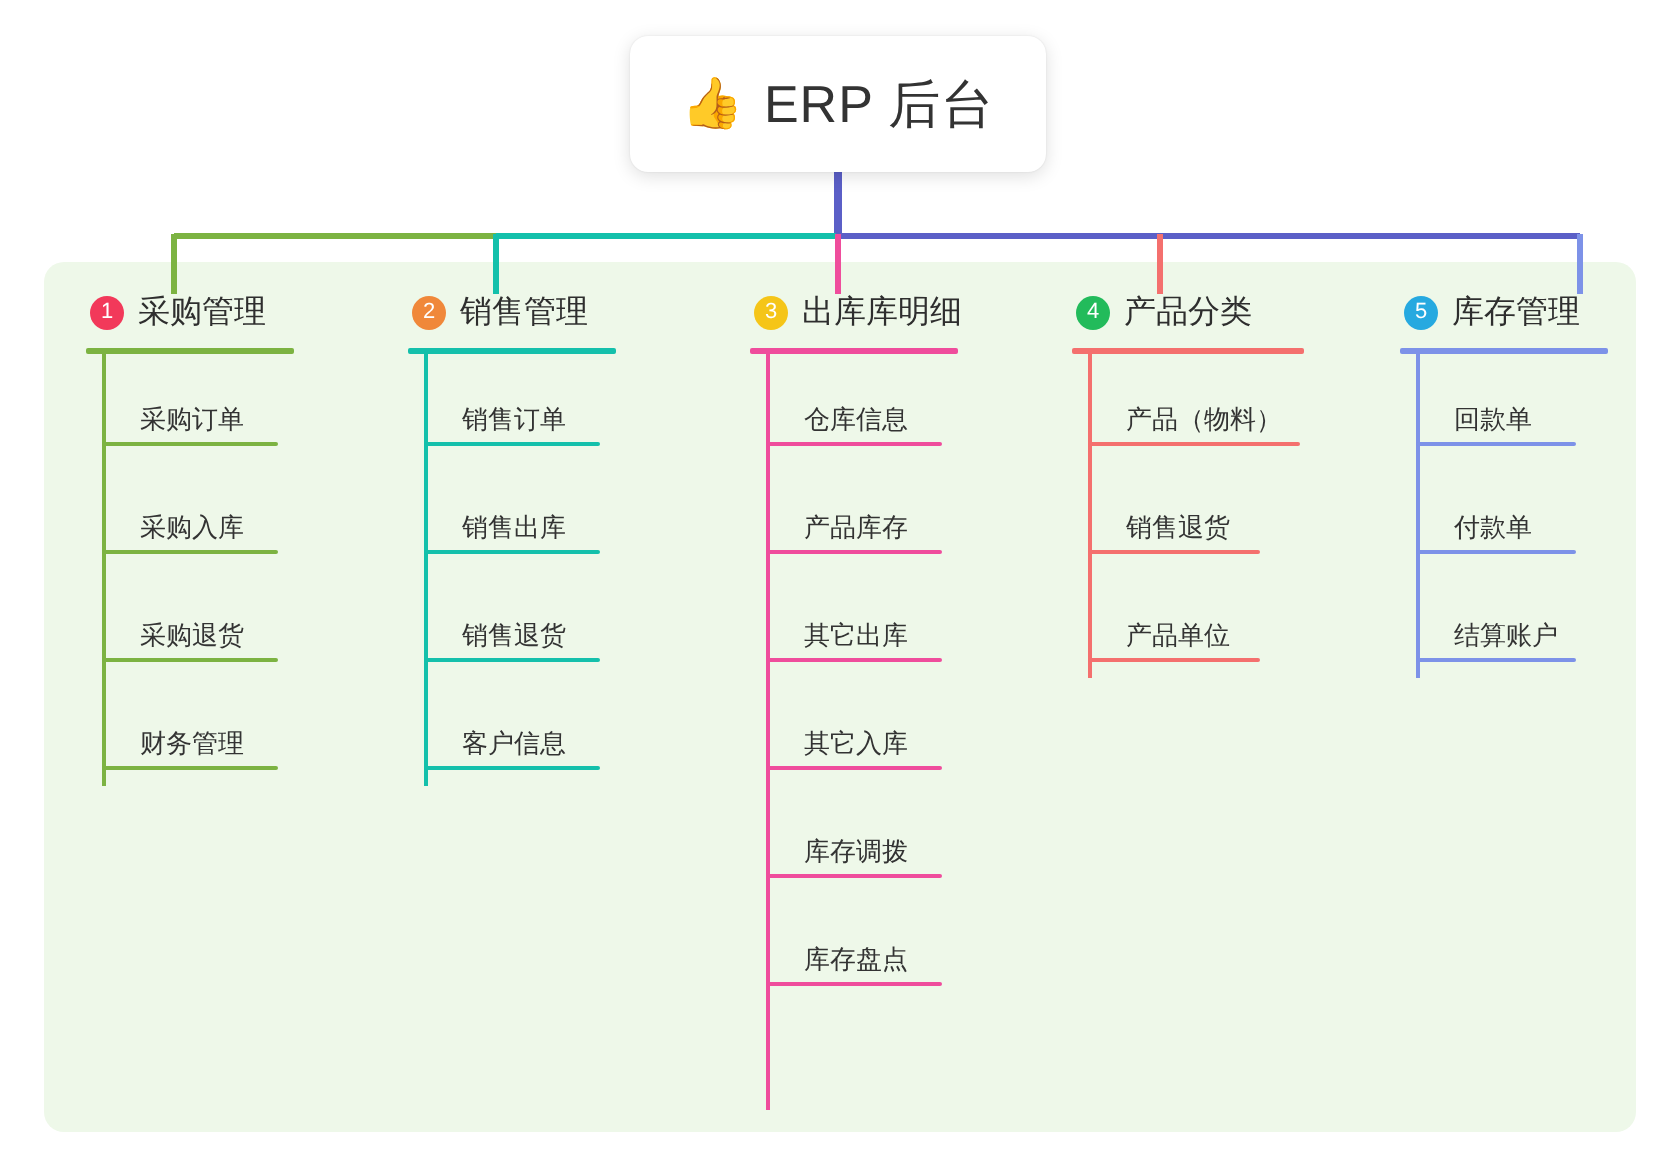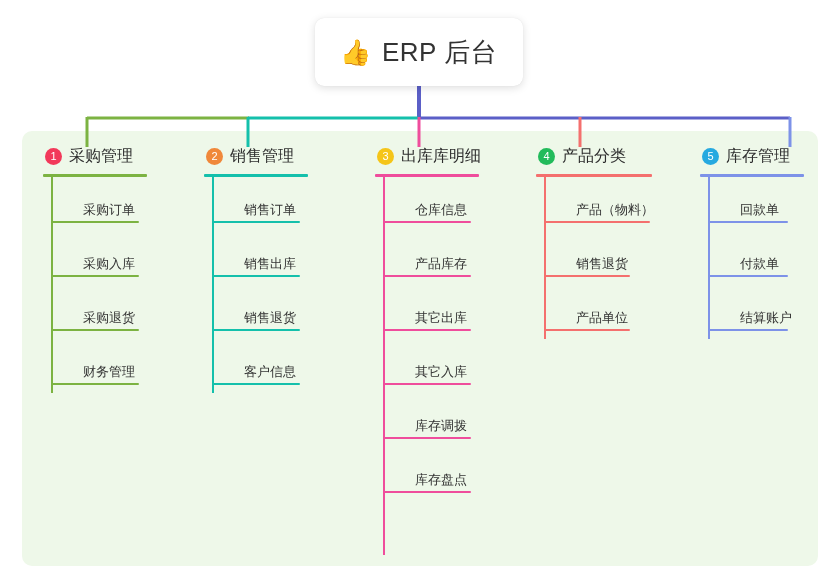--- a/index.html
+++ b/index.html
@@ -115,21 +115,21 @@
     top: 0;
     width: 2px;
   }
   .item {
     position: relative;
     height: 54px;
     box-sizing: border-box;
   }
   .item-label {
     position: absolute;
-    left: 40px;
+    left: 27px;
     bottom: 12px;
     font-size: 13px;
     color: #333333;
     white-space: nowrap;
   }
   .item-rule {
     position: absolute;
     left: 8px;
     bottom: 8px;
     height: 2px;

